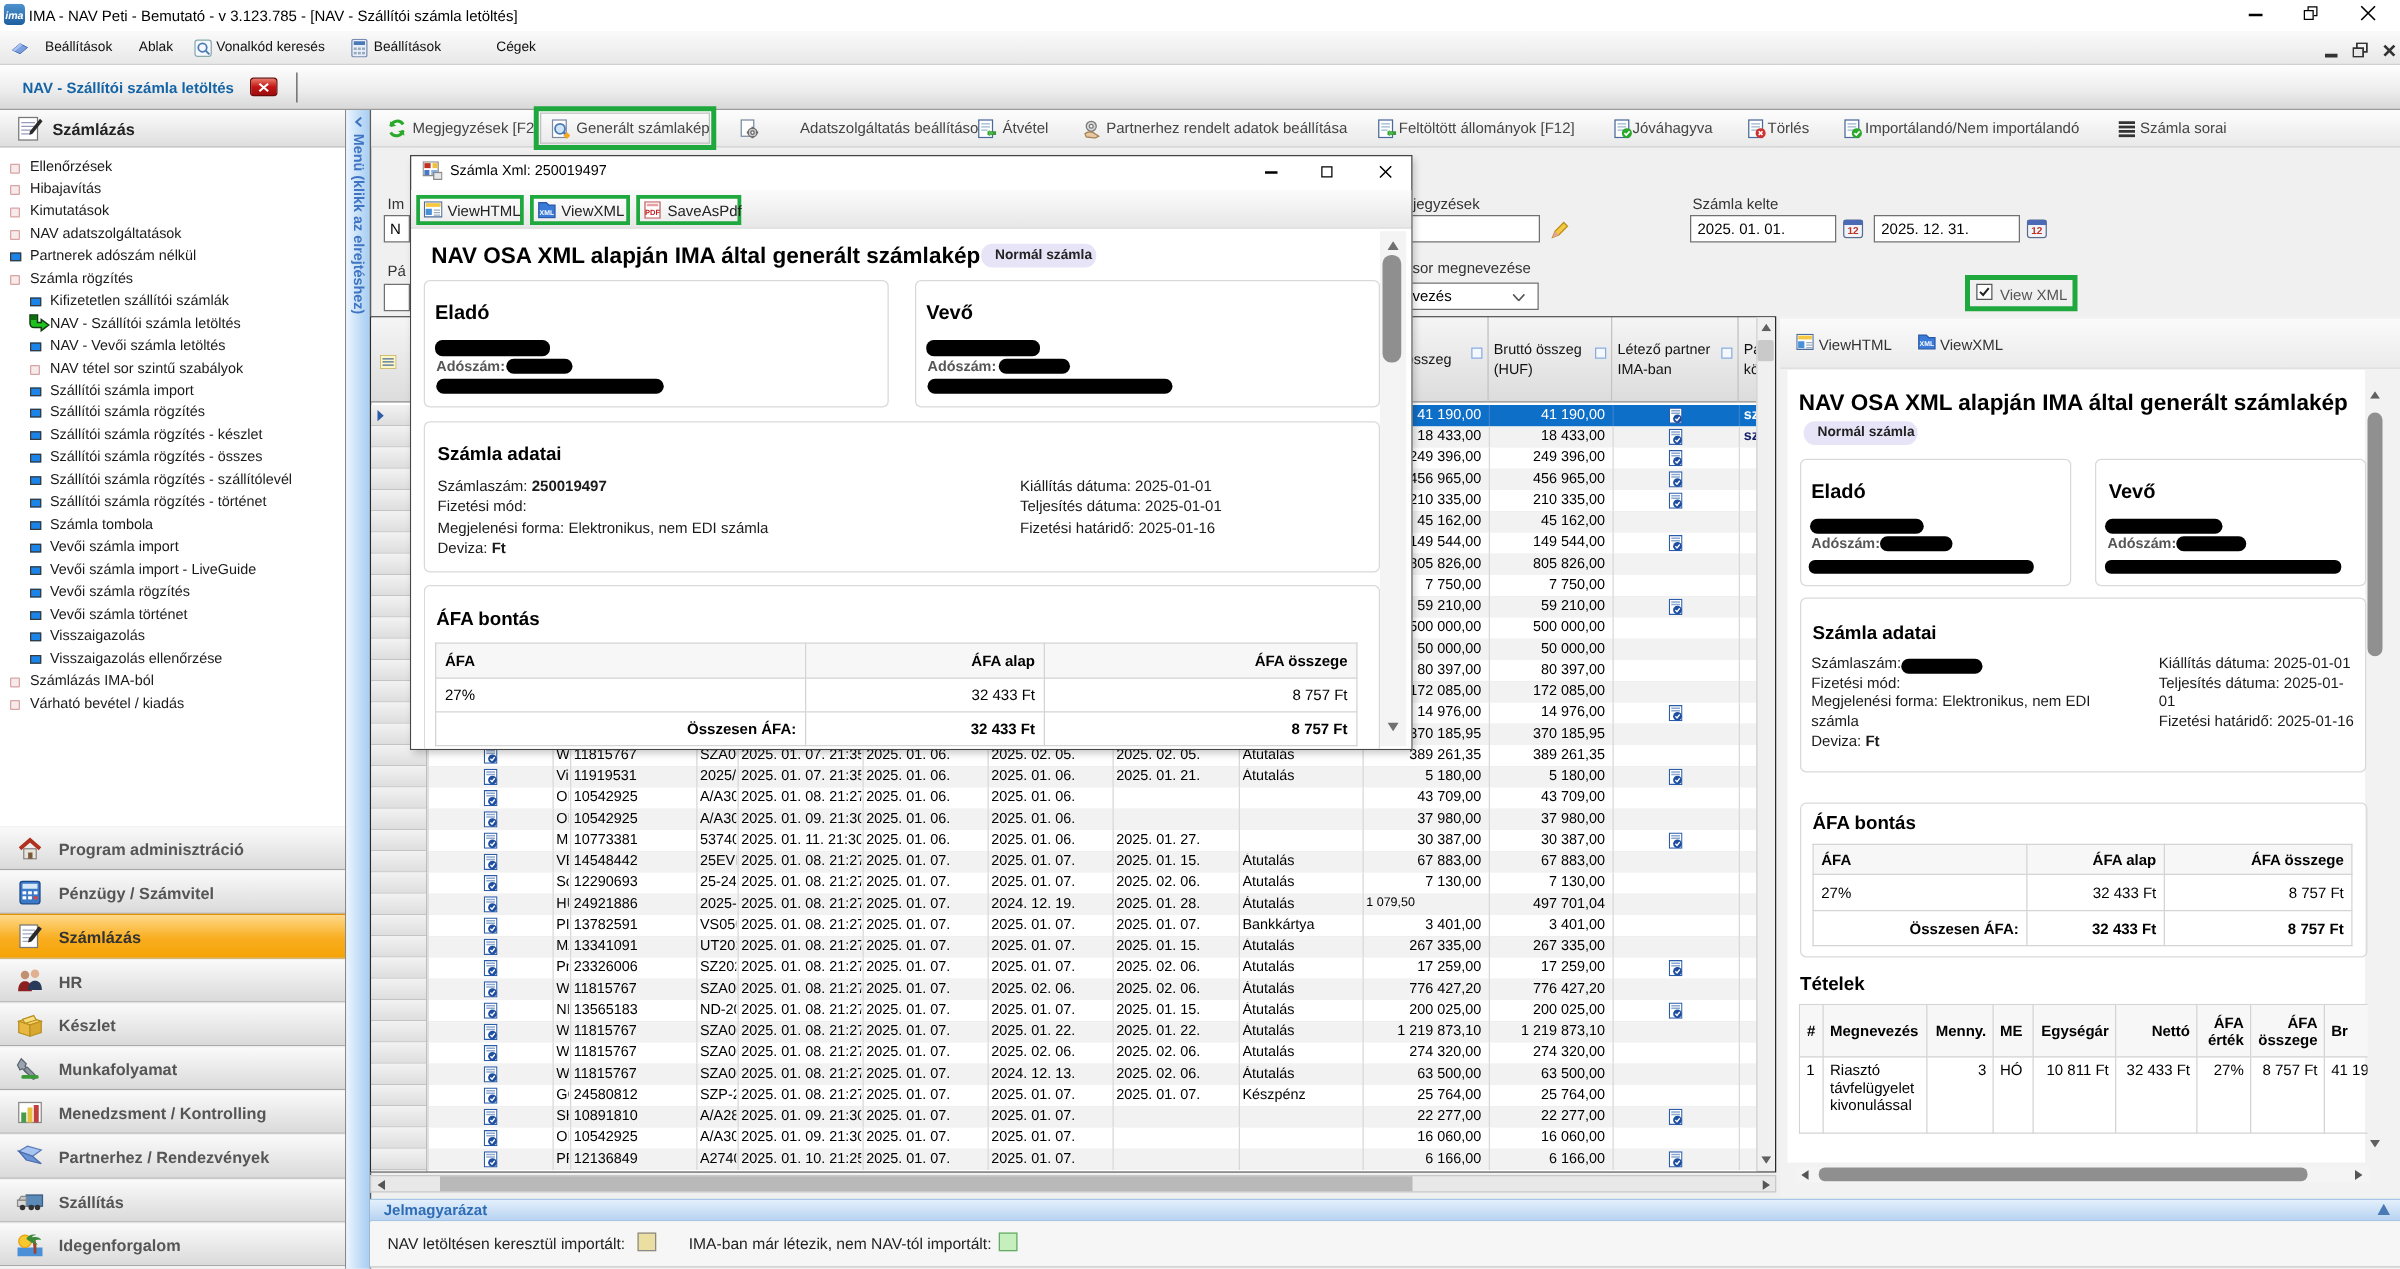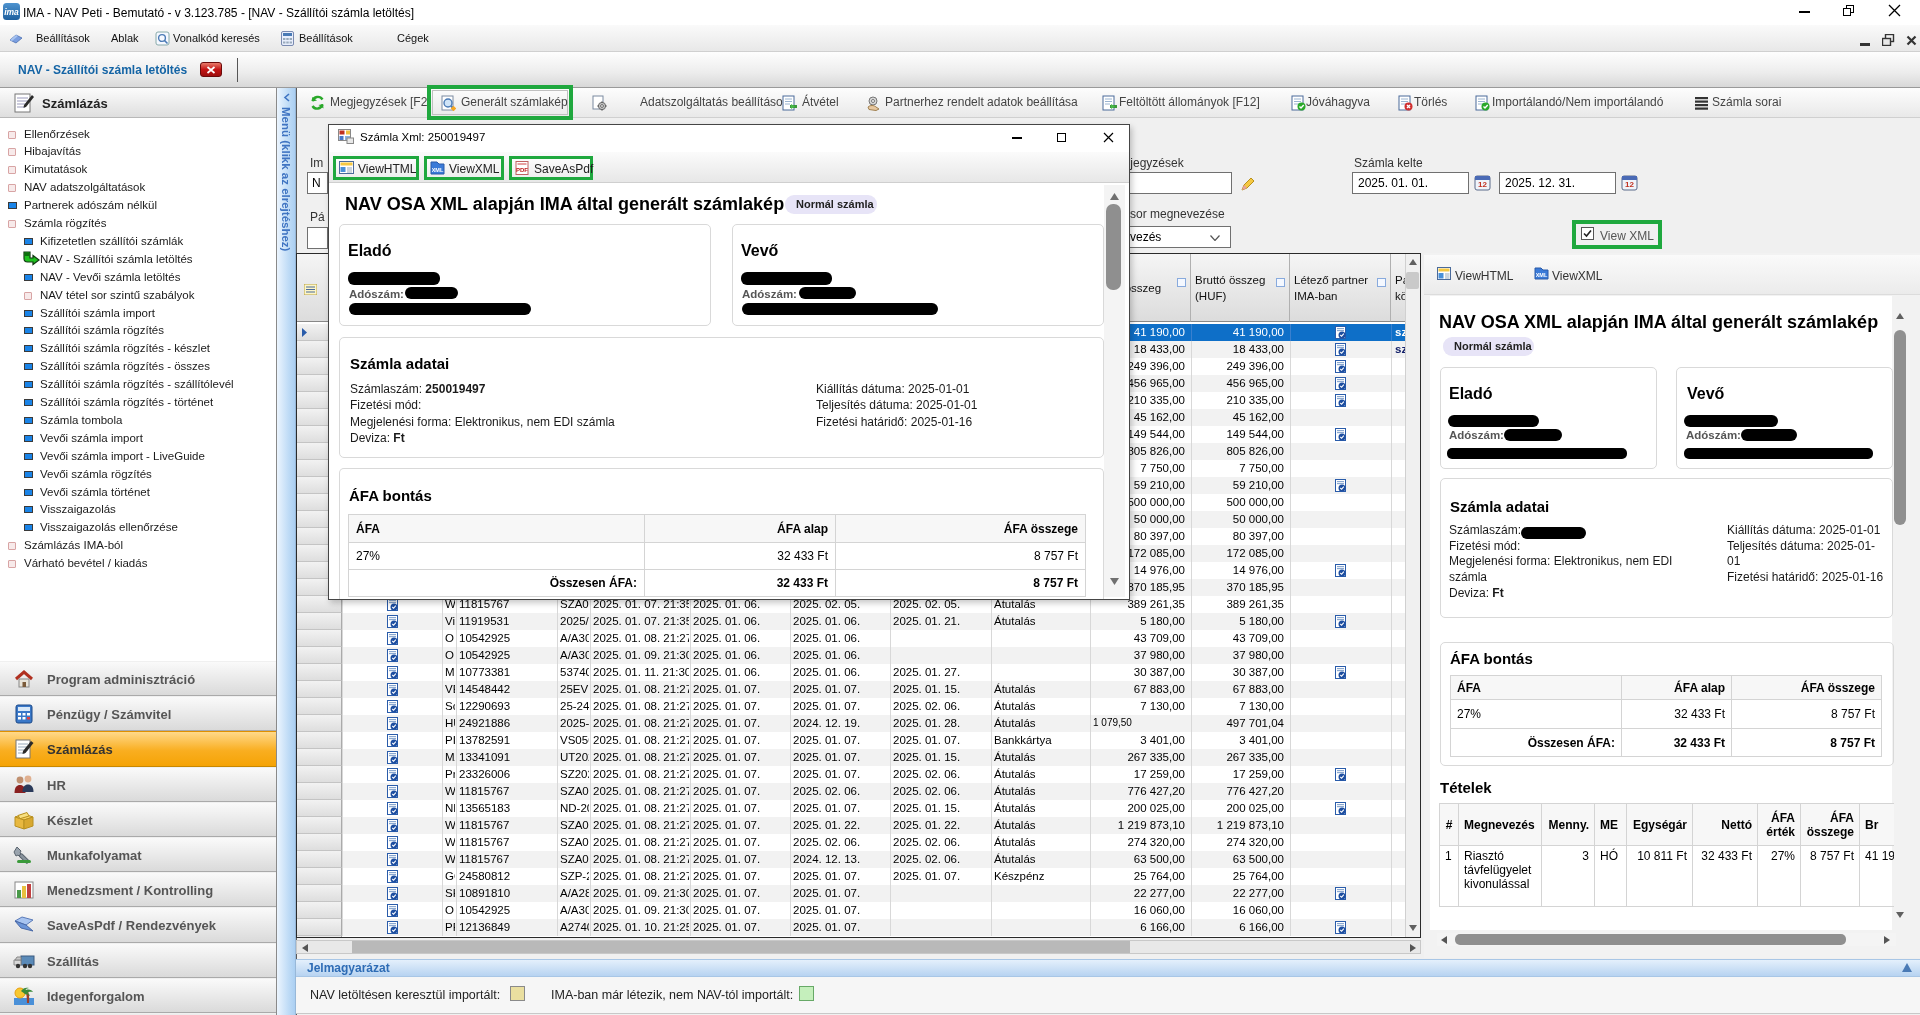--- a/index.html
+++ b/index.html
@@ -195,21 +195,21 @@
     <rect x="4" y="11" width="4" height="8" fill="#4a9a4a"></rect>
     <rect x="9" y="7" width="4" height="12" fill="#e8c040"></rect>
     <rect x="14" y="5" width="4" height="14" fill="#c04040"></rect>
   </svg>
 <div class="abs" style="left:47px;top:883.2px;font-size:13px;color:#555;font-weight:bold;white-space:nowrap;">Menedzsment / Kontrolling</div>
 <div class="abs" style="left:0;top:907.4000000000001px;width:277px;height:35.2px;background:linear-gradient(#fafafa,#dadada);border-top:1px solid #f0f0f0;border-bottom:1px solid #aaaaaa"></div>
 <svg class="abs" style="left:13px;top:914.4000000000001px" width="22" height="22" viewBox="0 0 22 22">
     <path d="M2 7 L9 3 L20 6 L13 11 Z" fill="#a8c4f0" stroke="#5a7ab8"></path>
     <path d="M2 7 L13 11 L20 17 L8 14 Z" fill="#6a94d8" stroke="#4a6aa8"></path>
   </svg>
-<div class="abs" style="left:47px;top:918.4000000000001px;font-size:13px;color:#555;font-weight:bold;white-space:nowrap;">SaveAsPdf / Rendezvények</div>
+<div class="abs" style="left:47px;top:918.4000000000001px;font-size:13px;color:#555;font-weight:bold;white-space:nowrap;">Partnerhez / Rendezvények</div>
 <div class="abs" style="left:0;top:942.6px;width:277px;height:35.2px;background:linear-gradient(#fafafa,#dadada);border-top:1px solid #f0f0f0;border-bottom:1px solid #aaaaaa"></div>
 <svg class="abs" style="left:13px;top:949.6px" width="22" height="22" viewBox="0 0 22 22">
     <rect x="8" y="6" width="13" height="9" fill="#5a8ab8" stroke="#3a5a80"></rect>
     <path d="M1 10 L8 10 L8 15 L1 15 Z" fill="#d8d8d8" stroke="#888"></path>
     <path d="M2 10 L4 7 L8 7 L8 10 Z" fill="#c8c8c8" stroke="#888"></path>
     <circle cx="5" cy="16" r="2.2" fill="#333"></circle>
     <circle cx="12" cy="16" r="2.2" fill="#333"></circle>
     <circle cx="17" cy="16" r="2.2" fill="#333"></circle>
   </svg>
 <div class="abs" style="left:47px;top:953.6px;font-size:13px;color:#555;font-weight:bold;white-space:nowrap;">Szállítás</div>

